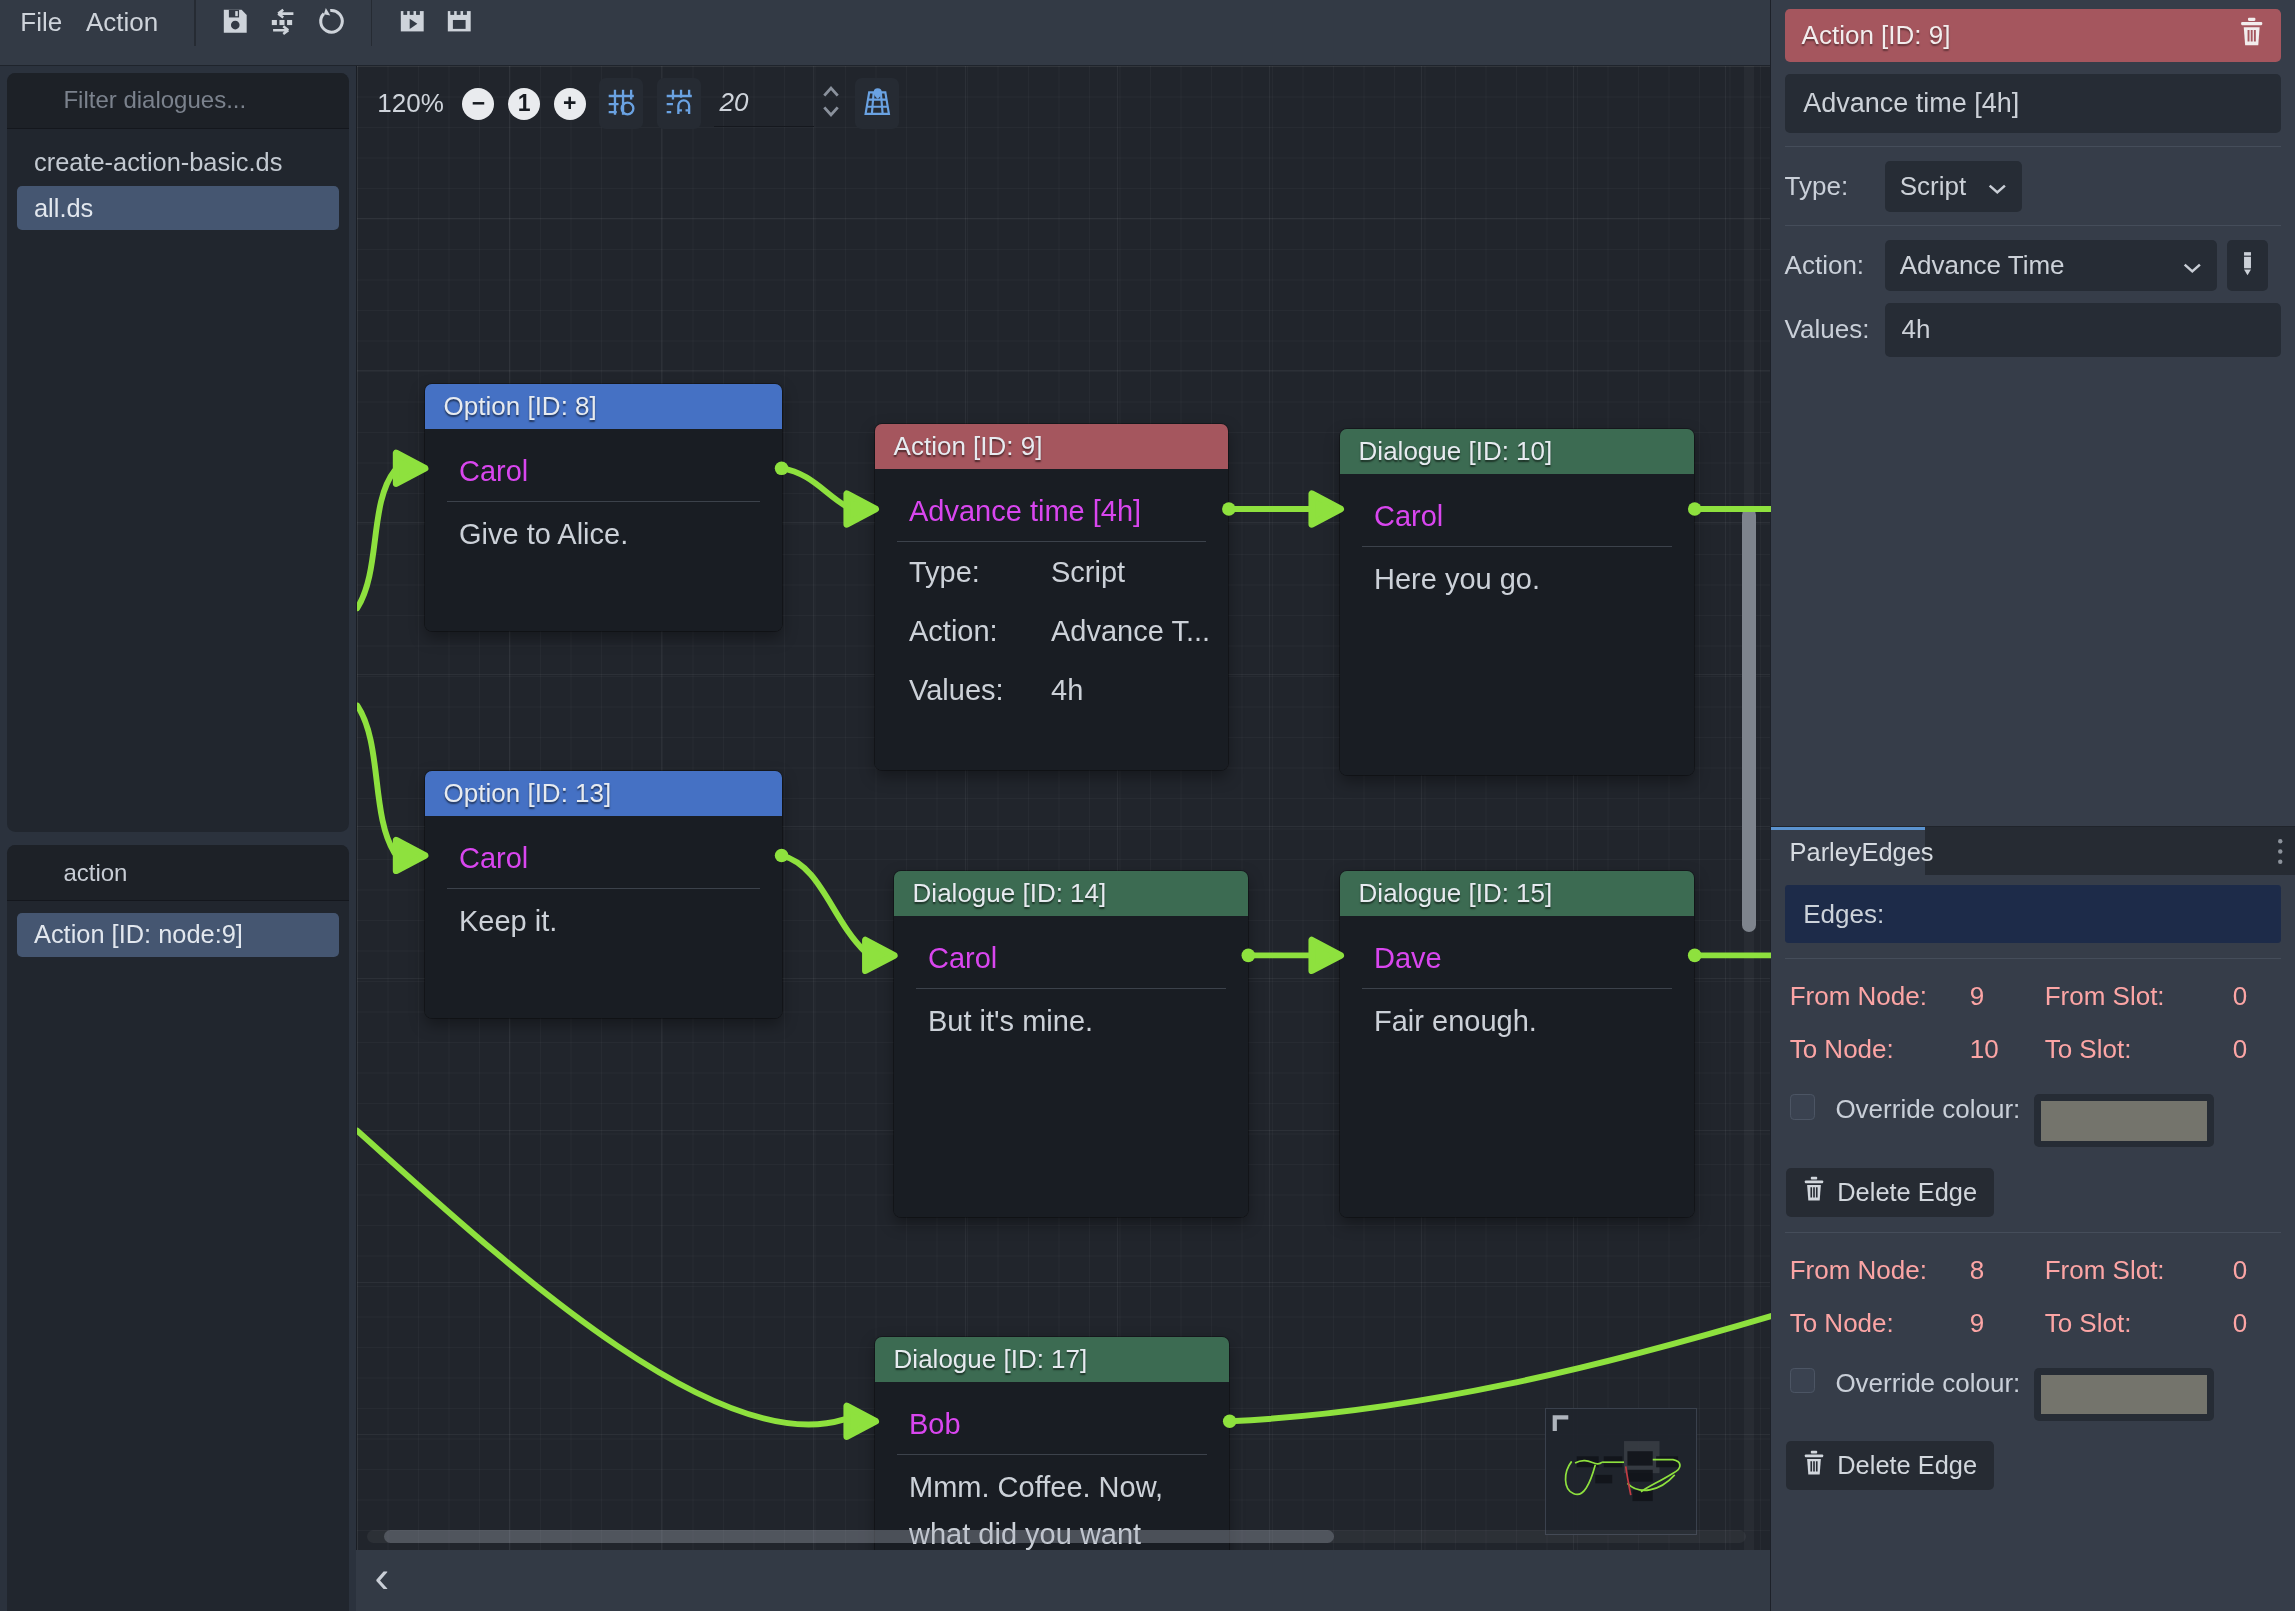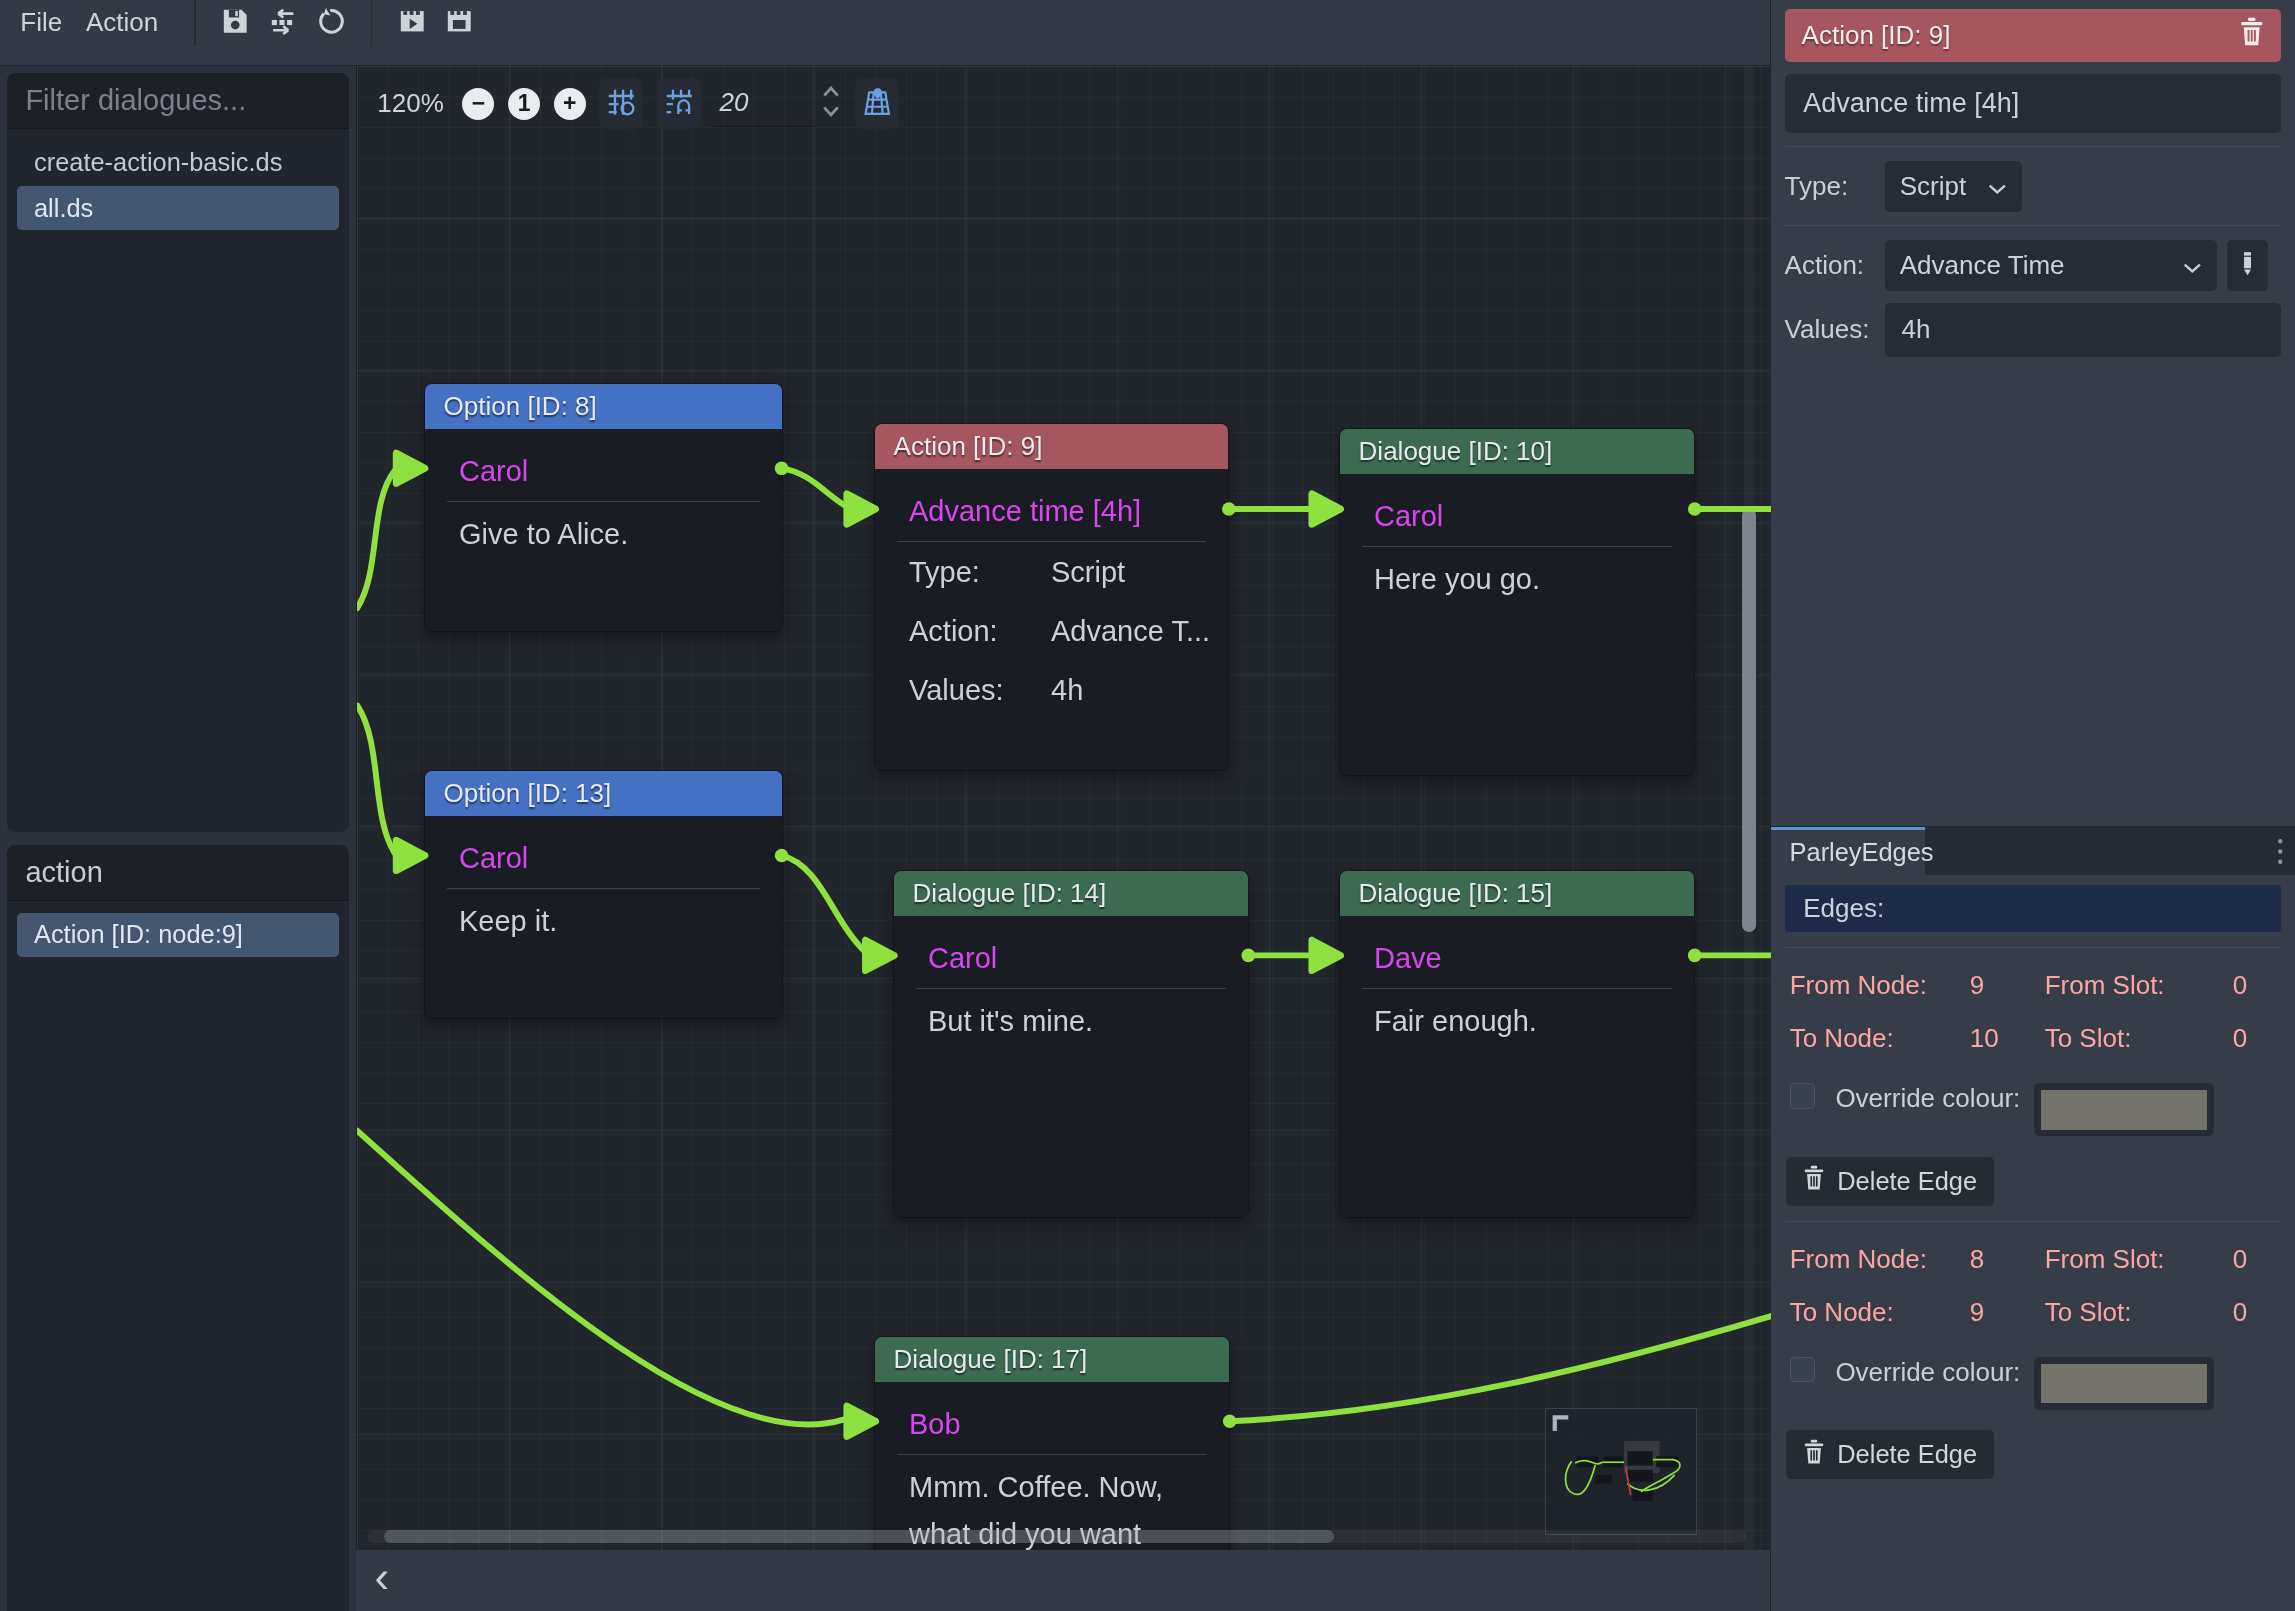--- a/index.html
+++ b/index.html
@@ -24,21 +24,21 @@
   .sidebar { position:absolute; left:0; top:66px; width:356px; height:1545px; background:#2b323d; }
   .side-panel { position:absolute; left:6.8px; right:6.8px; background:#21262e; border-radius:8.5px; overflow:hidden; }
   .side-panel.files  { top:6.8px;  height:759px; }
   .side-panel.search { top:779px; bottom:0; border-radius:8.5px 8.5px 0 0; }
   .filter-row {
     height:56px; background:#1d2127; border-bottom:1.7px solid #14171d;
     display:flex; align-items:center; padding:0 15.2px 0 18.6px;
   }
   .filter-row input {
     flex:1; background:transparent; border:none; outline:none;
-    font-family:inherit; font-size:29px; color:#c7ccd4;
+    font-family:inherit; font-size:24px; color:#c7ccd4;margin-left:38px;
   }
   .filter-row input::placeholder { color:#7b828d; }
   .side-list { padding:10.2px 6.8px; }
   .side-item {
     height:44px; display:flex; align-items:center; padding-left:17px;
     font-size:25.4px; color:#c3c9d1; margin:1.7px 3.4px; border-radius:5.1px;
   }
   .side-item.selected { background:#455671; color:#e2e7ee; }
 
   
@@ -133,21 +133,21 @@
   .insp-input { flex:1; height:54px; background:#262c35; border-radius:5.1px;
                 display:flex; align-items:center; padding:0 17px; font-size:26px; color:#ccd1d8; }
 
   
   .edges-panel { position:absolute; left:0; top:826px; right:0; bottom:0; }
   .tabbar { height:49px; background:#262b33; border-top:1.7px solid #20242b; display:flex; }
   .tab { width:154px; background:#363d49; border-top:3.4px solid #5b93cf;
          display:flex; align-items:center; padding-left:18.6px; font-size:25.4px; color:#d6dbe1; }
   .tabdots { margin-left:auto; display:flex; align-items:center; padding-right:10.2px; }
   .edges-content { padding:10.2px 13.6px; }
-  .edges-header { height:47px; background:#1d2b49; border-radius:3.4px; display:flex;
+  .edges-header { height:58px; background:#1d2b49; border-radius:3.4px; display:flex;
                   align-items:center; padding-left:18.6px; font-size:26px; color:#ccd2da; }
   .edge-sep { border-top:0.8px solid #454d5a; margin:15.2px 0; }
   .edge-row { display:flex; align-items:center; margin:22px 0 0 5.1px; font-size:26px; color:#fca5a5; }
   .ec1l { width:180px; } .ec1v { width:75px; } .ec2l { width:188px; } .ec2v { flex:1; }
   .override-row { display:flex; margin:29px 0 20.3px 5.1px; }
   .checkbox { width:25.4px; height:25.4px; background:#3a4250; border:1.7px solid #4c5564; border-radius:4.2px; }
   .override-label { font-size:26px; color:#c9cfd8; margin-left:20.3px; }
   .swatch-outer { width:180px; height:53px; background:#262c35; border-radius:5.1px;
                   margin-left:13.6px; padding:6.8px; }
   .swatch-inner { width:100%; height:100%; background:#74746c; }

